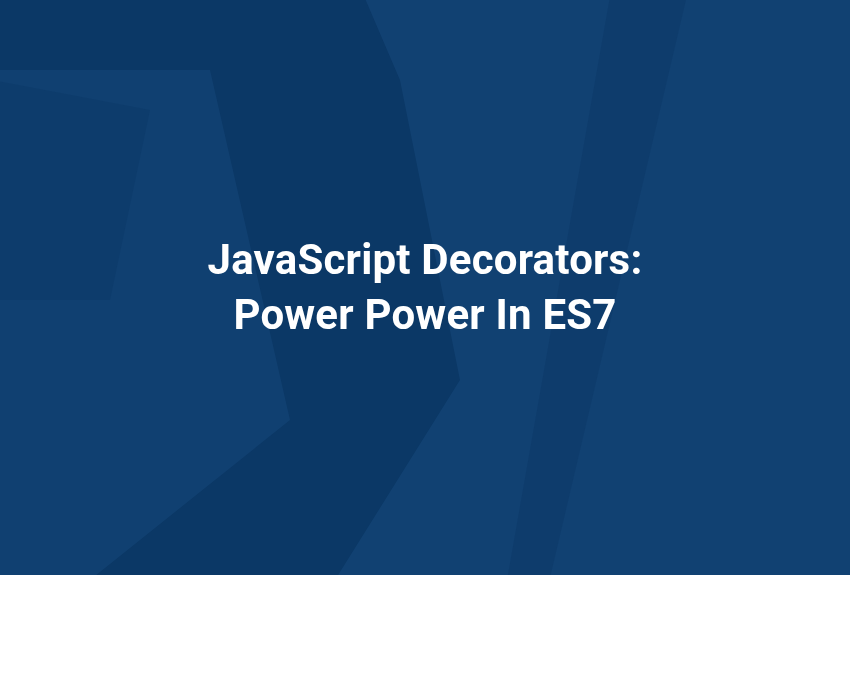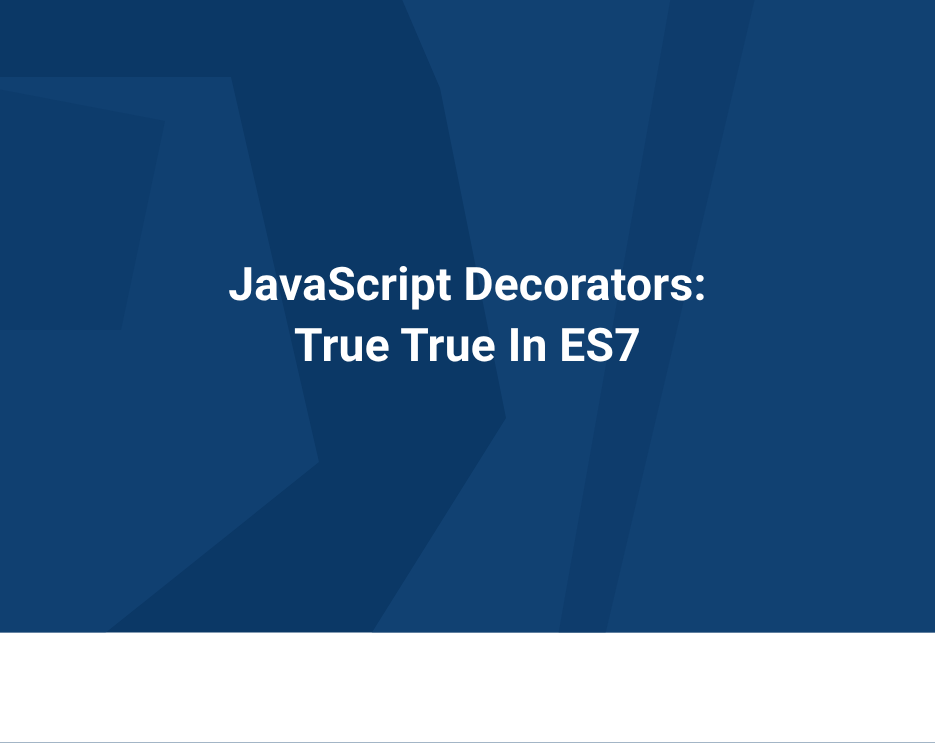--- a/index.html
+++ b/index.html
@@ -60,16 +60,16 @@
   <div class="bg-shapes">
     <svg viewBox="0 0 850 575" preserveAspectRatio="none">
       <polygon points="340,-60 920,-60 920,620 310,620 460,380 400,80" fill="#16477a" opacity="0.65"></polygon>
       <polygon points="620,-60 700,-60 540,620 500,620" fill="#0b3866" opacity="0.5"></polygon>
       <polygon points="-60,70 210,70 290,420 40,620 -60,620" fill="#16477a" opacity="0.55"></polygon>
       <polygon points="-60,70 150,110 110,300 -60,300" fill="#0b3866" opacity="0.45"></polygon>
     </svg>
   </div>
   <h1 class="title">
     <span>JavaScript Decorators:</span><br>
-    <span>True True In ES7</span>
+    <span>Power Power In ES7</span>
   </h1>
 </div>
 <div class="bottom-bar"></div>
 
 </body></html>

